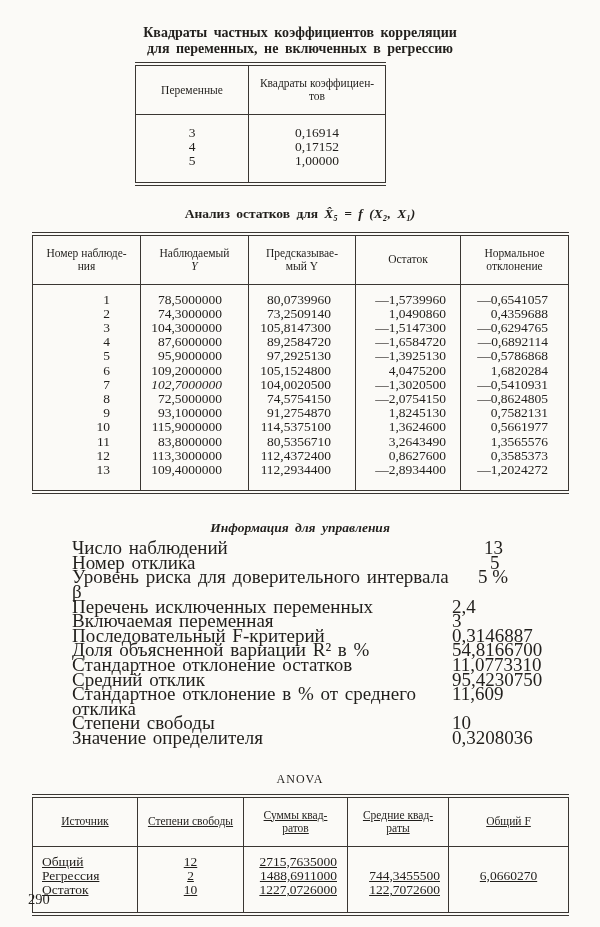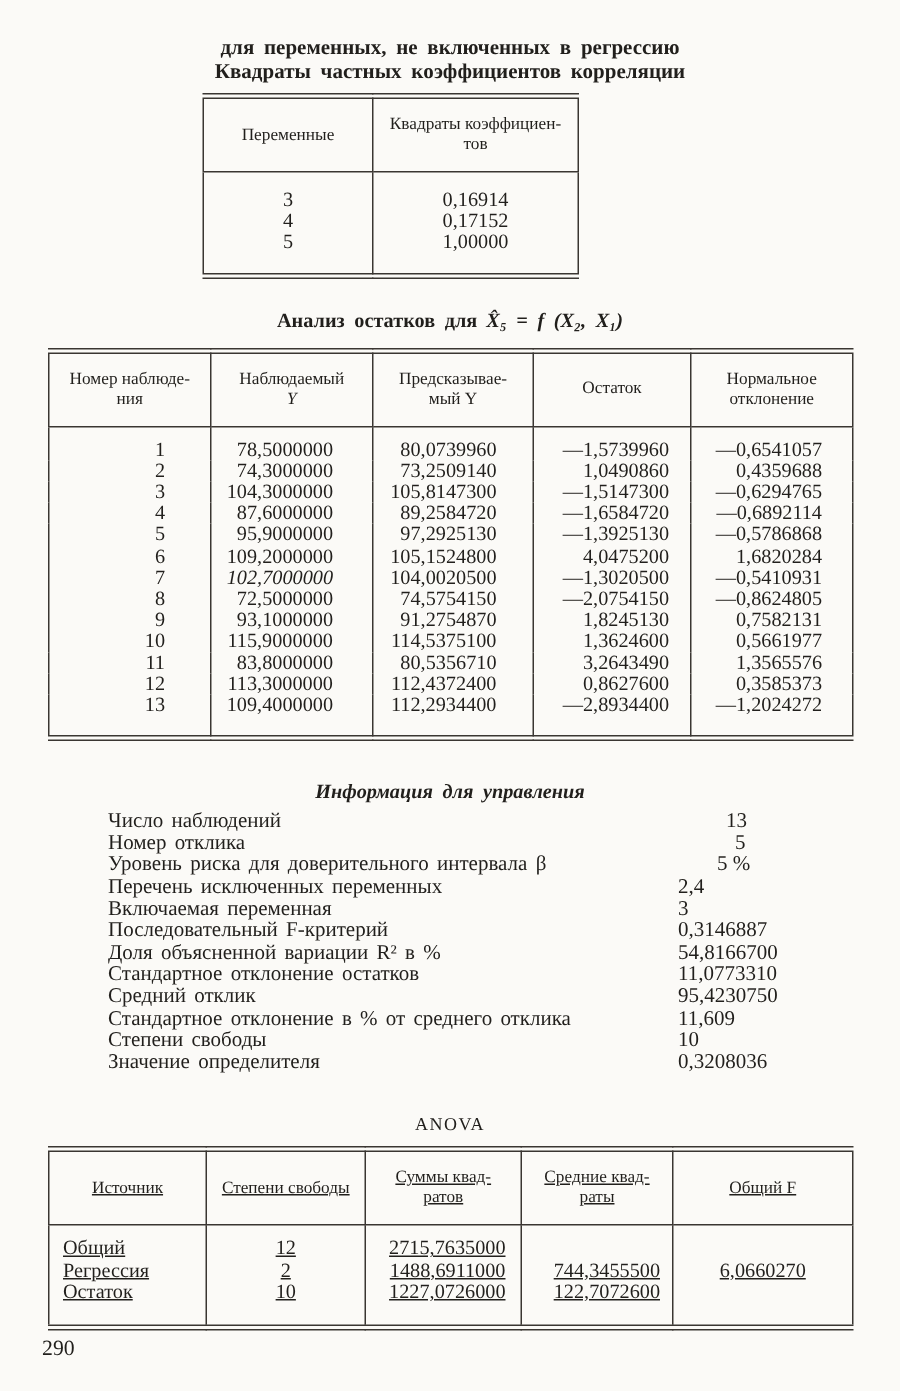--- a/index.html
+++ b/index.html
@@ -100,21 +100,21 @@
   table.main td.c4 { padding-right: 14px; }
   table.main td.c5 { padding-right: 20px; }
   
   table.main tbody tr:nth-child(7) td.c2 { font-style: italic; }
   .hdr-italic { font-style: italic; }
 
   
   .info-list {
     margin: 5px 0 0 72px;
     width: 474px;
-    font-size: 14px;
+    font-size: 19px;
     line-height: 14.6px;
   }
   .info-row { display: flex; }
   .info-label { flex: none; width: 380px; word-spacing: 2px; }
   .info-value { flex: none; width: 94px; box-sizing: border-box; }
   .info-row:nth-child(1) .info-value { padding-left: 32px; }
   .info-row:nth-child(2) .info-value { padding-left: 38px; }
   .info-row:nth-child(3) .info-value { padding-left: 26px; }
 
   
@@ -137,22 +137,22 @@
     top: 891px;
     font-size: 14.5px;
   }
 </style>
 </head>
 <body>
 
 <div class="page">
 
   <div class="sec-title corr-title">
+    <div>Квадраты частных коэффициентов корреляции</div>
     <div>для переменных, не включенных в регрессию</div>
-    <div>Квадраты частных коэффициентов корреляции</div>
   </div>
 
   <table class="corr">
     <colgroup>
         <col class="c1">
         <col class="c2">
       </colgroup>
     <thead>
       <tr>
         <th>Переменные</th>

